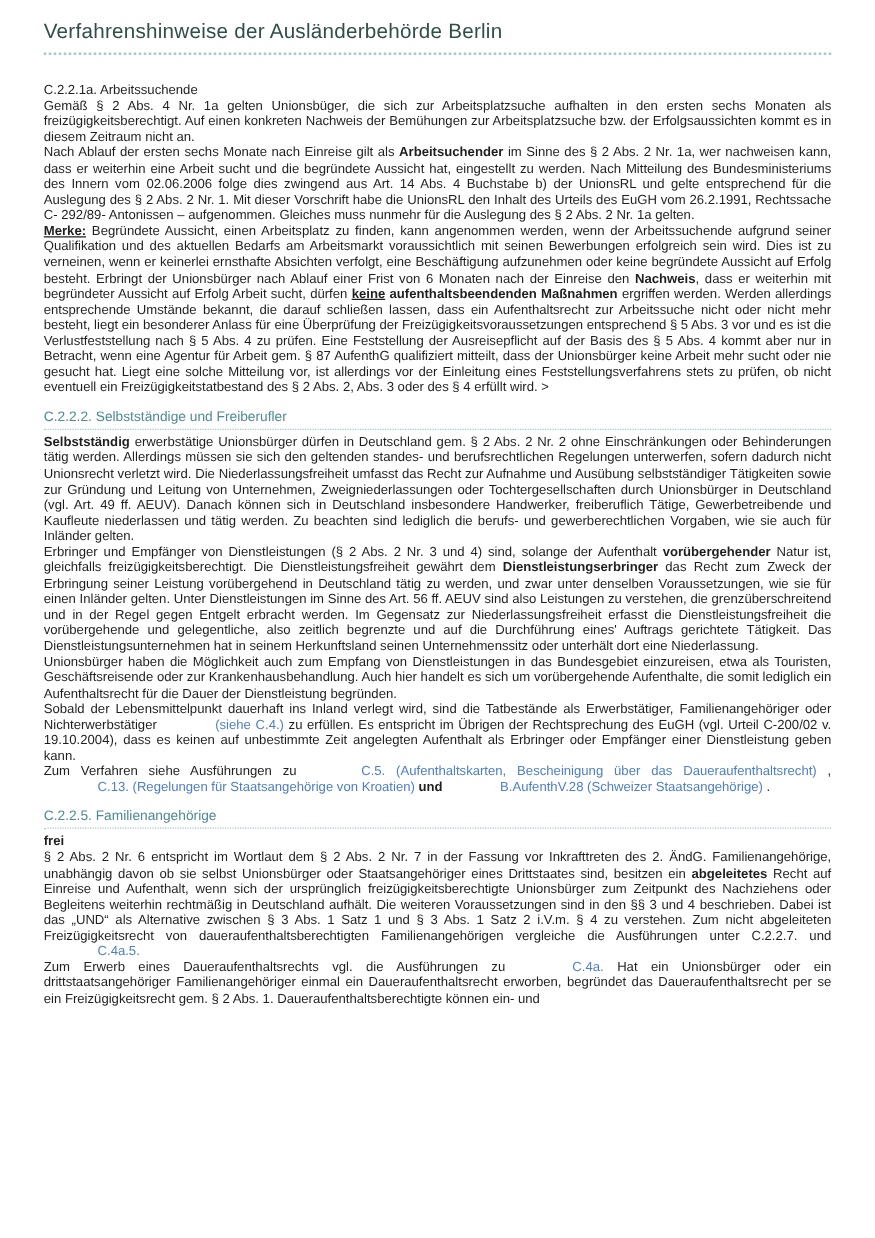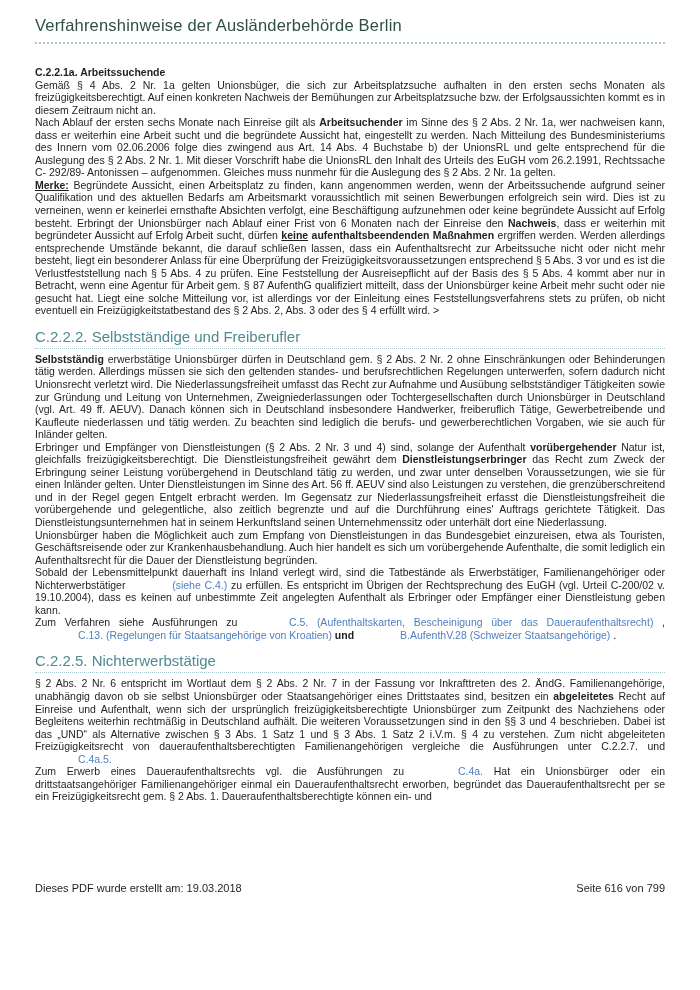--- a/index.html
+++ b/index.html
@@ -28,26 +28,26 @@
     letter-spacing:0.2px;
   }
   .title-rule{
     border-bottom:2px dotted var(--dotted_rule);
     margin-bottom:16px;
   }
   section{display:block;}
   .h-plain{
     font-size:10.5px;
     line-height:12.5px;
-    font-weight:bold;
+    font-weight:normal;
     color:var(--body_text);
     margin-top:22px;
   }
   .h-teal{
-    font-size:15px;
+    font-size:11px;
     font-weight:400;
     color:var(--section_heading);
     margin-top:11px;
     padding-bottom:3px;
     border-bottom:1px dotted var(--dotted_rule);
     margin-bottom:4px;
   }
   p.body-par{
     margin:0;
     font-size:10.5px;
@@ -72,42 +72,39 @@
 </head>
 <body>
 
 <div class="page">
   <h1 class="doc-title">Verfahrenshinweise der Ausländerbehörde Berlin</h1>
   <div class="title-rule"></div>
 
   <div id="content">
       <section>
         <div class="h-plain">C.2.2.1a. Arbeitssuchende</div>
-        <p class="body-par"><span>Gemäß § 4 Abs. 2 Nr. 1a gelten Unionsbüger, die sich zur Arbeitsplatzsuche aufhalten in den ersten sechs Monaten als freizügigkeitsberechtigt. Auf einen konkreten Nachweis der Bemühungen zur Arbeitsplatzsuche bzw. der Erfolgsaussichten kommt es in diesem Zeitraum nicht an.</span></p>
+        <p class="body-par"><span>Gemäß § 2 Abs. 4 Nr. 1a gelten Unionsbüger, die sich zur Arbeitsplatzsuche aufhalten in den ersten sechs Monaten als freizügigkeitsberechtigt. Auf einen konkreten Nachweis der Bemühungen zur Arbeitsplatzsuche bzw. der Erfolgsaussichten kommt es in diesem Zeitraum nicht an.</span></p>
         <p class="body-par"><span>Nach Ablauf der ersten sechs Monate nach Einreise gilt als </span><span style="font-weight: bold;">Arbeitsuchender</span><span> im Sinne des § 2 Abs. 2 Nr. 1a, wer nachweisen kann, dass er weiterhin eine Arbeit sucht und die begründete Aussicht hat, eingestellt zu werden. Nach Mitteilung des Bundesministeriums des Innern vom 02.06.2006 folge dies zwingend aus Art. 14 Abs. 4 Buchstabe b) der UnionsRL und gelte entsprechend für die Auslegung des § 2 Abs. 2 Nr. 1. Mit dieser Vorschrift habe die UnionsRL den Inhalt des Urteils des EuGH vom 26.2.1991, Rechtssache C- 292/89- Antonissen – aufgenommen. Gleiches muss nunmehr für die Auslegung des § 2 Abs. 2 Nr. 1a gelten.</span></p>
         <p class="body-par"><span style="font-weight: bold; text-decoration: underline;">Merke:</span><span> Begründete Aussicht, einen Arbeitsplatz zu finden, kann angenommen werden, wenn der Arbeitssuchende aufgrund seiner Qualifikation und des aktuellen Bedarfs am Arbeitsmarkt voraussichtlich mit seinen Bewerbungen erfolgreich sein wird. Dies ist zu verneinen, wenn er keinerlei ernsthafte Absichten verfolgt, eine Beschäftigung aufzunehmen oder keine begründete Aussicht auf Erfolg besteht. Erbringt der Unionsbürger nach Ablauf einer Frist von 6 Monaten nach der Einreise den </span><span style="font-weight: bold;">Nachweis</span><span>, dass er weiterhin mit begründeter Aussicht auf Erfolg Arbeit sucht, dürfen </span><span style="font-weight: bold; text-decoration: underline;">keine</span><span style="font-weight: bold;"> aufenthaltsbeendenden Maßnahmen</span><span> ergriffen werden. Werden allerdings entsprechende Umstände bekannt, die darauf schließen lassen, dass ein Aufenthaltsrecht zur Arbeitssuche nicht oder nicht mehr besteht, liegt ein besonderer Anlass für eine Überprüfung der Freizügigkeitsvoraussetzungen entsprechend § 5 Abs. 3 vor und es ist die Verlustfeststellung nach § 5 Abs. 4 zu prüfen. Eine Feststellung der Ausreisepflicht auf der Basis des § 5 Abs. 4 kommt aber nur in Betracht, wenn eine Agentur für Arbeit gem. § 87 AufenthG qualifiziert mitteilt, dass der Unionsbürger keine Arbeit mehr sucht oder nie gesucht hat. Liegt eine solche Mitteilung vor, ist allerdings vor der Einleitung eines Feststellungsverfahrens stets zu prüfen, ob nicht eventuell ein Freizügigkeitstatbestand des § 2 Abs. 2, Abs. 3 oder des § 4 erfüllt wird. &gt;</span></p>
       </section>
       <section>
         <div class="h-teal">C.2.2.2. Selbstständige und Freiberufler</div>
         <p class="body-par"><span style="font-weight: bold;">Selbstständig</span><span> erwerbstätige Unionsbürger dürfen in Deutschland gem. § 2 Abs. 2 Nr. 2 ohne Einschränkungen oder Behinderungen tätig werden. Allerdings müssen sie sich den geltenden standes- und berufsrechtlichen Regelungen unterwerfen, sofern dadurch nicht Unionsrecht verletzt wird. Die Niederlassungsfreiheit umfasst das Recht zur Aufnahme und Ausübung selbstständiger Tätigkeiten sowie zur Gründung und Leitung von Unternehmen, Zweigniederlassungen oder Tochtergesellschaften durch Unionsbürger in Deutschland (vgl. Art. 49 ff. AEUV). Danach können sich in Deutschland insbesondere Handwerker, freiberuflich Tätige, Gewerbetreibende und Kaufleute niederlassen und tätig werden. Zu beachten sind lediglich die berufs- und gewerberechtlichen Vorgaben, wie sie auch für Inländer gelten.</span></p>
       </section>
       <section>
         <p class="body-par"><span>Erbringer und Empfänger von Dienstleistungen (§ 2 Abs. 2 Nr. 3 und 4) sind, solange der Aufenthalt </span><span style="font-weight: bold;">vorübergehender</span><span> Natur ist, gleichfalls freizügigkeitsberechtigt. Die Dienstleistungsfreiheit gewährt dem </span><span style="font-weight: bold;">Dienstleistungserbringer</span><span> das Recht zum Zweck der Erbringung seiner Leistung vorübergehend in Deutschland tätig zu werden, und zwar unter denselben Voraussetzungen, wie sie für einen Inländer gelten. Unter Dienstleistungen im Sinne des Art. 56 ff. AEUV sind also Leistungen zu verstehen, die grenzüberschreitend und in der Regel gegen Entgelt erbracht werden. Im Gegensatz zur Niederlassungsfreiheit erfasst die Dienstleistungsfreiheit die vorübergehende und gelegentliche, also zeitlich begrenzte und auf die Durchführung eines' Auftrags gerichtete Tätigkeit. Das Dienstleistungsunternehmen hat in seinem Herkunftsland seinen Unternehmenssitz oder unterhält dort eine Niederlassung.</span></p>
         <p class="body-par"><span>Unionsbürger haben die Möglichkeit auch zum Empfang von Dienstleistungen in das Bundesgebiet einzureisen, etwa als Touristen, Geschäftsreisende oder zur Krankenhausbehandlung. Auch hier handelt es sich um vorübergehende Aufenthalte, die somit lediglich ein Aufenthaltsrecht für die Dauer der Dienstleistung begründen.</span></p>
         <p class="body-par"><span>Sobald der Lebensmittelpunkt dauerhaft ins Inland verlegt wird, sind die Tatbestände als Erwerbstätiger, Familienangehöriger oder Nichterwerbstätiger </span><a class="xref" href="#">(siehe C.4.)</a><span> zu erfüllen. Es entspricht im Übrigen der Rechtsprechung des EuGH (vgl. Urteil C-200/02 v. 19.10.2004), dass es keinen auf unbestimmte Zeit angelegten Aufenthalt als Erbringer oder Empfänger einer Dienstleistung geben kann.</span></p>
         <p class="body-par"><span>Zum Verfahren siehe Ausführungen zu </span><a class="xref" href="#">C.5. (Aufenthaltskarten, Bescheinigung über das Daueraufenthaltsrecht)</a><span> , </span><a class="xref" href="#">C.13. (Regelungen für Staatsangehörige von Kroatien)</a><span> </span><span style="font-weight: bold;">und</span><span> </span><a class="xref" href="#">B.AufenthV.28 (Schweizer Staatsangehörige)</a><span> .</span></p>
       </section>
       <section>
-        <div class="h-teal">C.2.2.5. Nichterwerbstätige</div>
+        <div class="h-teal">C.2.2.5. Familienangehörige</div>
+        <p class="body-par"><span style="font-weight: bold;">frei</span></p>
       </section>
       <section>
         <p class="body-par"><span>§ 2 Abs. 2 Nr. 6 entspricht im Wortlaut dem § 2 Abs. 2 Nr. 7 in der Fassung vor Inkrafttreten des 2. ÄndG. Familienangehörige, unabhängig davon ob sie selbst Unionsbürger oder Staatsangehöriger eines Drittstaates sind, besitzen ein </span><span style="font-weight: bold;">abgeleitetes</span><span> Recht auf Einreise und Aufenthalt, wenn sich der ursprünglich freizügigkeitsberechtigte Unionsbürger zum Zeitpunkt des Nachziehens oder Begleitens weiterhin rechtmäßig in Deutschland aufhält. Die weiteren Voraussetzungen sind in den §§ 3 und 4 beschrieben. Dabei ist das „UND“ als Alternative zwischen § 3 Abs. 1 Satz 1 und § 3 Abs. 1 Satz 2 i.V.m. § 4 zu verstehen. Zum nicht abgeleiteten Freizügigkeitsrecht von daueraufenthaltsberechtigten Familienangehörigen vergleiche die Ausführungen unter C.2.2.7. und </span><a class="xref" href="#">C.4a.5.</a></p>
       </section>
       <section>
         <p class="body-par"><span>Zum Erwerb eines Daueraufenthaltsrechts vgl. die Ausführungen zu </span><a class="xref" href="#">C.4a.</a><span> Hat ein Unionsbürger oder ein drittstaatsangehöriger Familienangehöriger einmal ein Daueraufenthaltsrecht erworben, begründet das Daueraufenthaltsrecht per se ein Freizügigkeitsrecht gem. § 2 Abs. 1. Daueraufenthaltsberechtigte können ein- und</span></p>
       </section>
     </div>
 
-  <div class="footer">
-    <span>Dieses PDF wurde erstellt am: 19.03.2018</span>
-    <span>Seite 616 von 799</span>
-  </div>
 </div>
 
 </body></html>

